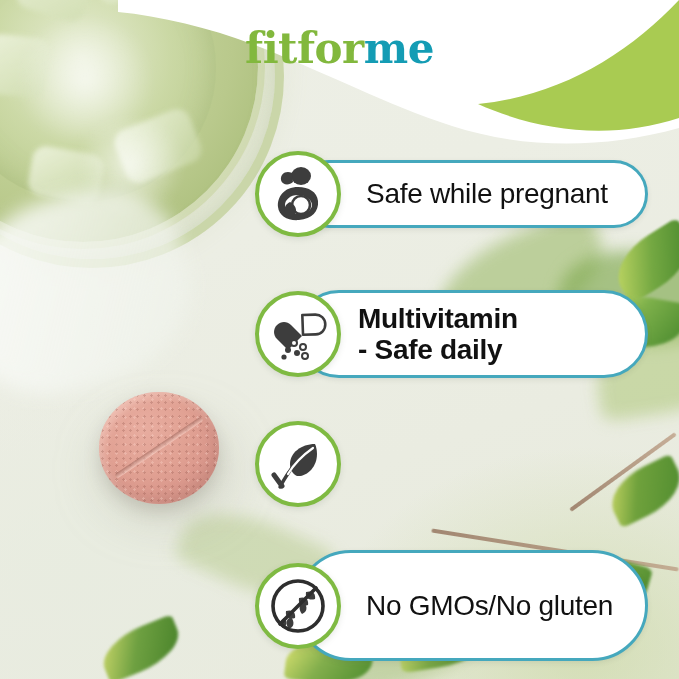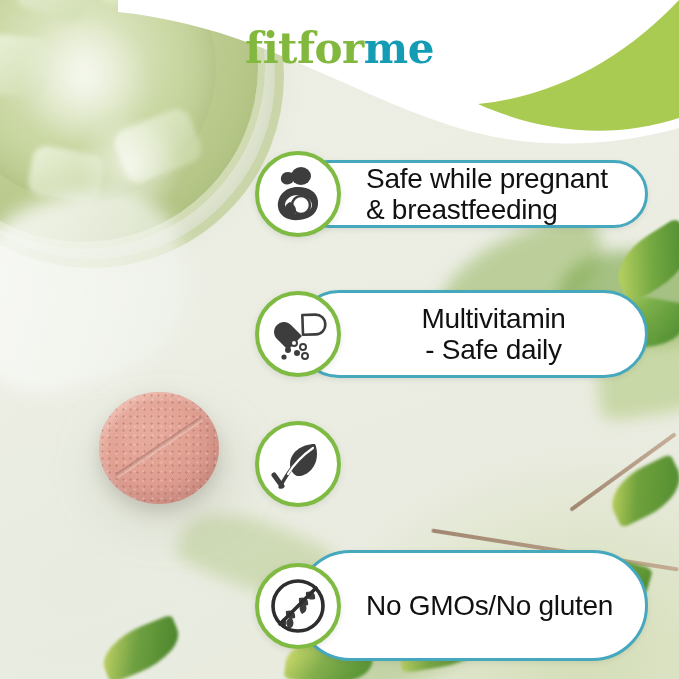--- a/index.html
+++ b/index.html
@@ -190,21 +190,21 @@
     width: 100%;
     padding-left: 68px;
     padding-right: 16px;
     box-sizing: border-box;
     color: #111111;
     font-size: 28px;
     font-weight: 500;
     line-height: 1.12;
     letter-spacing: -0.3px;
   }
-  .badge-text.center { text-align: center; padding-left: 60px; }
+  .badge-text.center { text-align: left; padding-left: 60px; font-weight: bold; }
   .badge-icon {
     position: absolute;
     left: 0;
     top: 50%;
     transform: translateY(-50%);
     width: 86px;
     height: 86px;
     border-radius: 50%;
     background: #ffffff;
     border: 4px solid #7fba42;
@@ -275,21 +275,20 @@
     </svg>
     <div class="logo">
       <span class="seg-a">fitfor</span><span class="seg-b">me</span>
     </div>
   </div>
 
   <div class="badge" style="left:255px; top:160px; width:393px; height:68px;">
     <div class="badge-pill" style="width:353px;">
       <div class="badge-text">
         <div>Safe while pregnant</div>
-        <div>&amp; breastfeeding</div>
       </div>
     </div>
     <div class="badge-icon">
       <svg width="60" height="60" viewBox="0 0 60 60" fill="#3d3d3d">
 
         <ellipse cx="33" cy="12" rx="10" ry="9"></ellipse>
         <path d="M24 9 C18 6 12 10 13 16 C14 21 21 22 25 18 Z"></path>
 
         <path d="M30 23 C16 23 9 33 10 43 C11 52 20 57 31 56 C44 55 51 47 50 37 C49 28 41 23 30 23 Z
                  M30 31 C38 31 44 36 44 41 C44 46 38 50 30 50 C23 50 17 46 17 41 C17 36 22 31 30 31 Z"></path>

